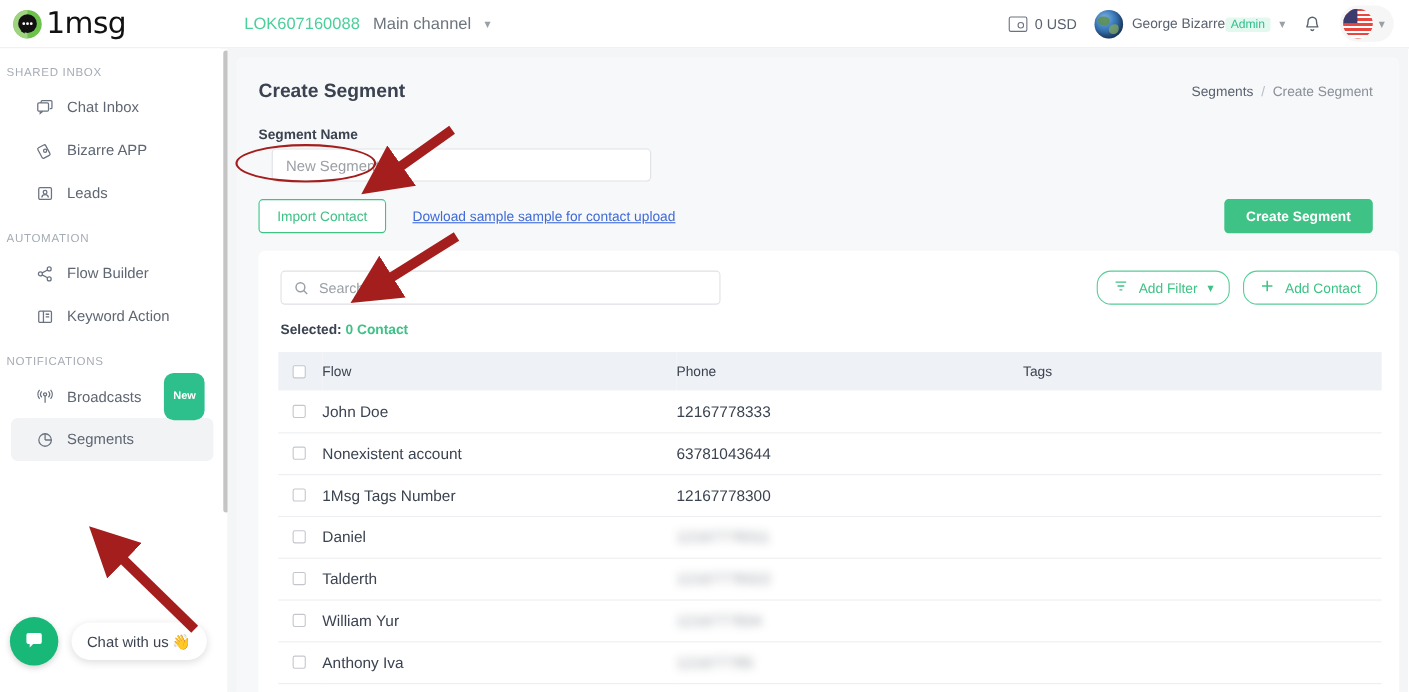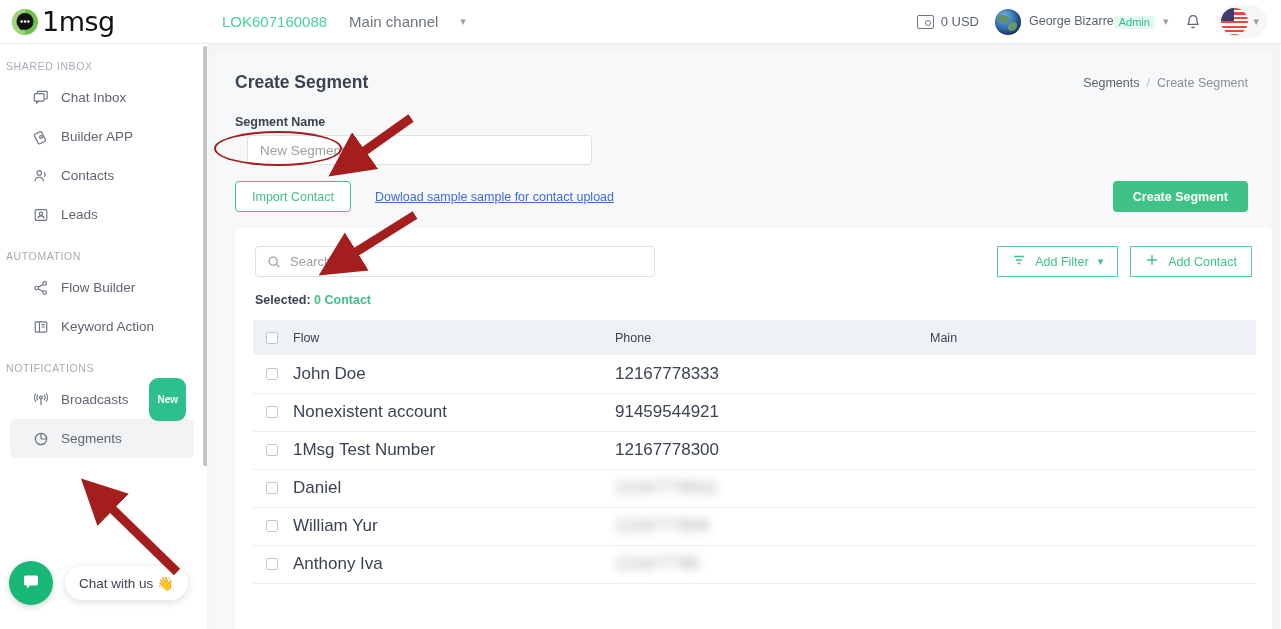--- a/index.html
+++ b/index.html
@@ -20,21 +20,21 @@
   .logo-wrap {
     width: 200px; height: 44px; display: flex; align-items: center; padding-left: 10px;
   }
   .logo-mark { width: 30px; height: 30px; position: relative; flex: 0 0 auto; }
   .logo-text {
     font-size: 27px; letter-spacing: -0.5px; color: #111; font-weight: 400;
     font-family: "DejaVu Sans", sans-serif; margin-left: 2px; line-height: 30px;
   }
   .channel-sel {
     margin-left: 22px; font-size: 15px; color: #6c757d; cursor: pointer;
-    display: flex; align-items: center; gap: 22px; white-space: nowrap;
+    display: flex; align-items: center; gap: 12px; white-space: nowrap;
   }
   .channel-id { color: #4bd09b; }
   .caret { font-size: 11px; color: #9aa0a6; }
 
   .topbar-right {
     margin-left: auto; display: flex; align-items: center; gap: 16px; padding-right: 14px; justify-content: flex-end;
   }
   .wallet { display: flex; align-items: center; gap: 7px; font-size: 13px; color: #5a6270; }
   .wallet-icon { width: 17px; height: 14px; border: 1.4px solid #6b7280; border-radius: 2px; position: relative; }
   .wallet-icon:after {
@@ -155,36 +155,36 @@
   }
   .search-box input {
     border: none; outline: none; font-size: 13px; color: #3b4351; flex: 1;
     font-family: "Liberation Sans", sans-serif; background: transparent;
   }
   .search-box input::placeholder { color: #9aa0a6; }
   .mag { width: 14px; height: 14px; flex: 0 0 auto; color: #9aa0a6; }
 
   .ghost-btn {
     height: 31px; border: 1px solid #58cd99; color: #3fc286; background: #fff;
-    border-radius: 0; font-size: 12.5px; padding: 0 14px; cursor: pointer;
+    border-radius: 13px; font-size: 12.5px; padding: 0 14px; cursor: pointer;
     display: flex; align-items: center; gap: 9px;
     font-family: "Liberation Sans", sans-serif;
   }
   .btns-right { margin-left: auto; display: flex; gap: 12px; }
 
   .selected-line { font-size: 12.5px; font-weight: bold; color: #3b4351; padding: 16px 0 0 20px; }
   .selected-line .count { color: #3fc286; }
 
   table.contacts { width: 1003px; margin: 13px 0 0 18px; border-collapse: collapse; table-layout: fixed; }
   table.contacts th {
     background: #eef1f5; text-align: left; font-size: 12.5px; font-weight: normal;
     color: #3b4351; height: 35px; padding: 0;
   }
   table.contacts td {
-    height: 38px; font-size: 17px; color: #3b4351; padding: 0;
+    height: 38px; font-size: 14px; color: #3b4351; padding: 0;
     border-bottom: 1px solid #eceef1;
   }
   .col-chk { width: 40px; padding-left: 13px !important; }
   .col-name { width: 322px; }
   .col-phone { width: 315px; }
   .col-tags { width: 326px; }
   .chk {
     width: 12px; height: 12px; border: 1px solid #c3c7cd; border-radius: 2px;
     background: #fff; display: block; cursor: pointer;
   }
@@ -279,33 +279,23 @@
     <span>Chat Inbox</span>
   </div>
 
   <div class="side-item">
     <span class="side-ico">
       <svg width="16" height="16" viewBox="0 0 18 18" fill="none" stroke="#6b7280" stroke-width="1.3">
         <rect x="3" y="3.2" width="9" height="12" rx="1.5" transform="rotate(-28 9 9)"></rect>
         <circle cx="9" cy="9" r="1.6"></circle>
       </svg>
     </span>
-    <span>Builder APP</span>
-  </div>
-
-  <div class="side-item">
-    <span class="side-ico">
-      <svg width="16" height="16" viewBox="0 0 18 18" fill="none" stroke="#6b7280" stroke-width="1.3">
-        <circle cx="7" cy="5.6" r="2.6"></circle>
-        <path d="M2.4 15c0-2.8 2-4.6 4.6-4.6s4.6 1.8 4.6 4.6"></path>
-        <path d="M12.4 5.2a2.3 2.3 0 0 1 0 4.2"></path>
-      </svg>
-    </span>
-    <span>Contacts</span>
-  </div>
+    <span>Bizarre APP</span>
+  </div>
+
 
   <div class="side-item">
     <span class="side-ico">
       <svg width="16" height="16" viewBox="0 0 18 18" fill="none" stroke="#6b7280" stroke-width="1.3">
         <rect x="2.5" y="3" width="13" height="12" rx="1.4"></rect>
         <circle cx="9" cy="7.6" r="1.9"></circle>
         <path d="M5.7 13c0-1.9 1.5-3 3.3-3s3.3 1.1 3.3 3"></path>
       </svg>
     </span>
     <span>Leads</span>
@@ -427,54 +417,62 @@
       </div>
 
       <table class="contacts">
         <thead>
           <tr>
             <th class="col-chk">
               <span class="chk"></span>
             </th>
             <th class="col-name">Flow</th>
             <th class="col-phone">Phone</th>
-            <th class="col-tags">Main</th>
+            <th class="col-tags">Tags</th>
           </tr>
         </thead>
         <tbody>
           <tr>
             <td class="col-chk">
                 <span class="chk"></span>
               </td>
             <td class="col-name">John Doe</td>
             <td class="col-phone">12167778333</td>
             <td class="col-tags"></td>
           </tr>
           <tr>
             <td class="col-chk">
                 <span class="chk"></span>
               </td>
             <td class="col-name">Nonexistent account</td>
-            <td class="col-phone">91459544921</td>
-            <td class="col-tags"></td>
-          </tr>
-          <tr>
-            <td class="col-chk">
-                <span class="chk"></span>
-              </td>
-            <td class="col-name">1Msg Test Number</td>
+            <td class="col-phone">63781043644</td>
+            <td class="col-tags"></td>
+          </tr>
+          <tr>
+            <td class="col-chk">
+                <span class="chk"></span>
+              </td>
+            <td class="col-name">1Msg Tags Number</td>
             <td class="col-phone">12167778300</td>
             <td class="col-tags"></td>
           </tr>
           <tr>
             <td class="col-chk">
                 <span class="chk"></span>
               </td>
             <td class="col-name">Daniel</td>
             <td class="col-phone blurred">12167778311</td>
+            <td class="col-tags"></td>
+          </tr>
+          <tr>
+            <td class="col-chk">
+                <span class="chk"></span>
+              </td>
+            <td class="col-name">Talderth</td>
+            <td class="col-phone blurred">12167778322</td>
             <td class="col-tags"></td>
           </tr>
           <tr>
             <td class="col-chk">
                 <span class="chk"></span>
               </td>
             <td class="col-name">William Yur</td>
             <td class="col-phone blurred">1216777834</td>
             <td class="col-tags"></td>
           </tr>

